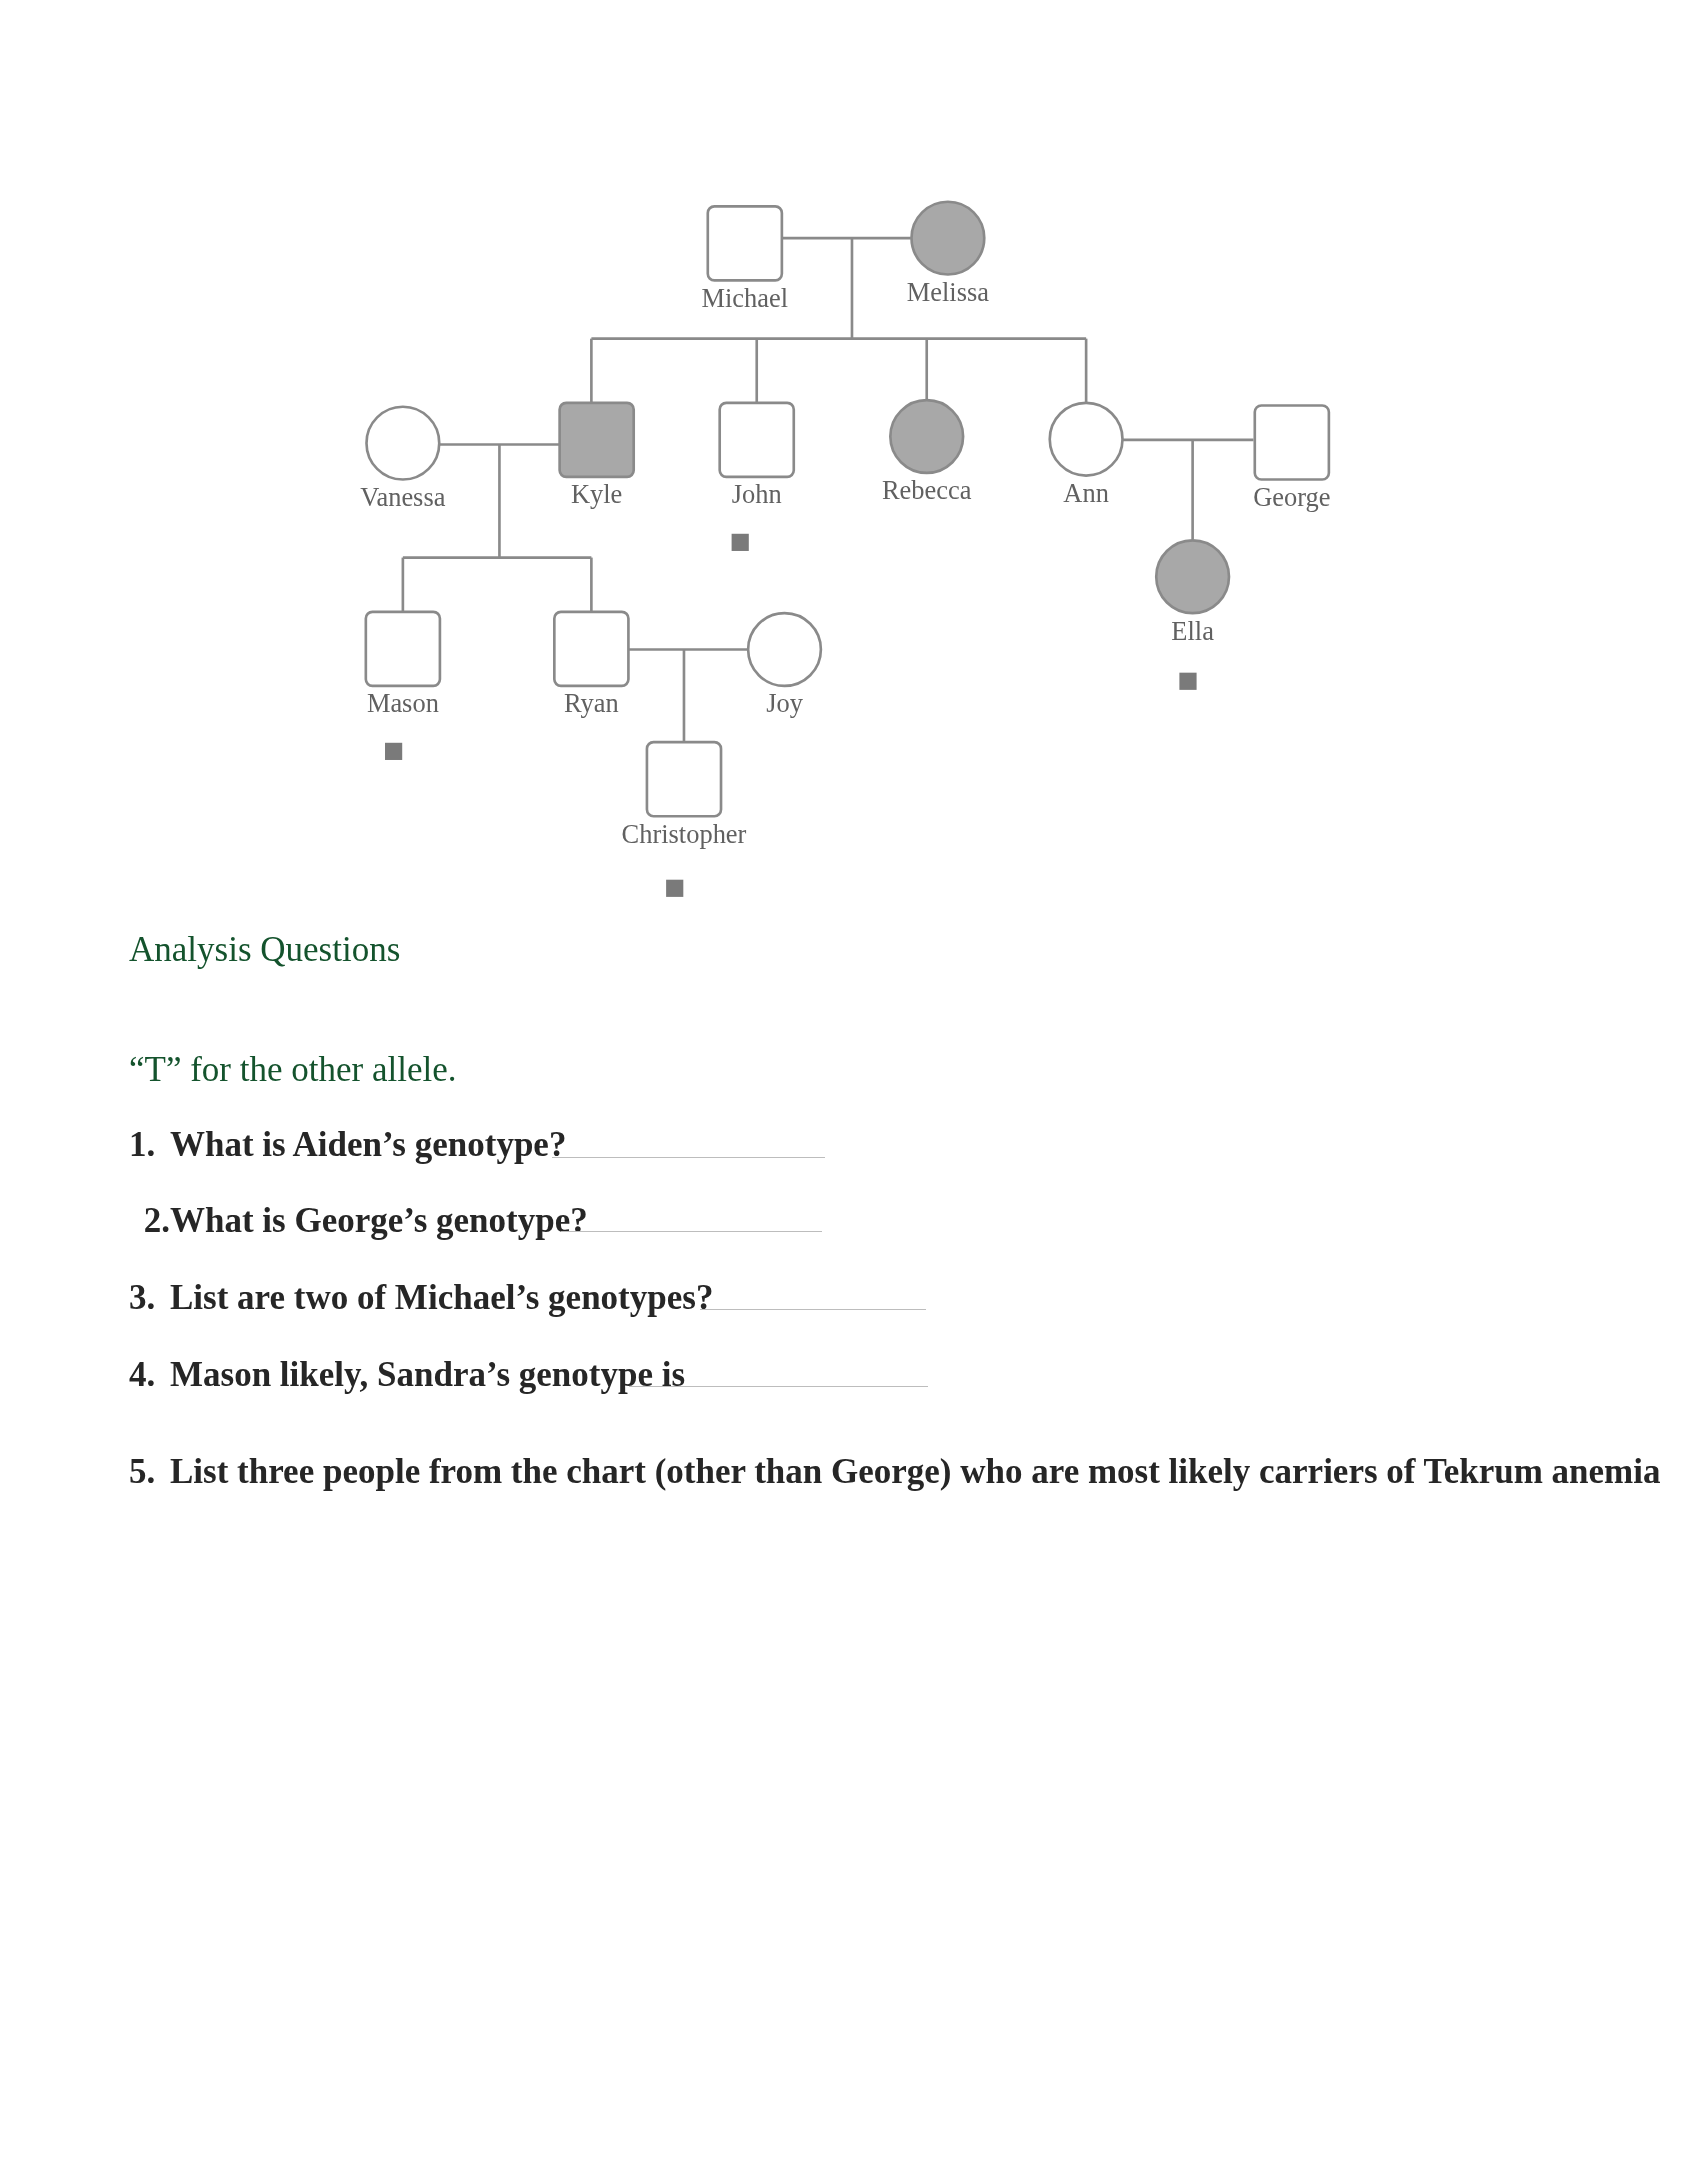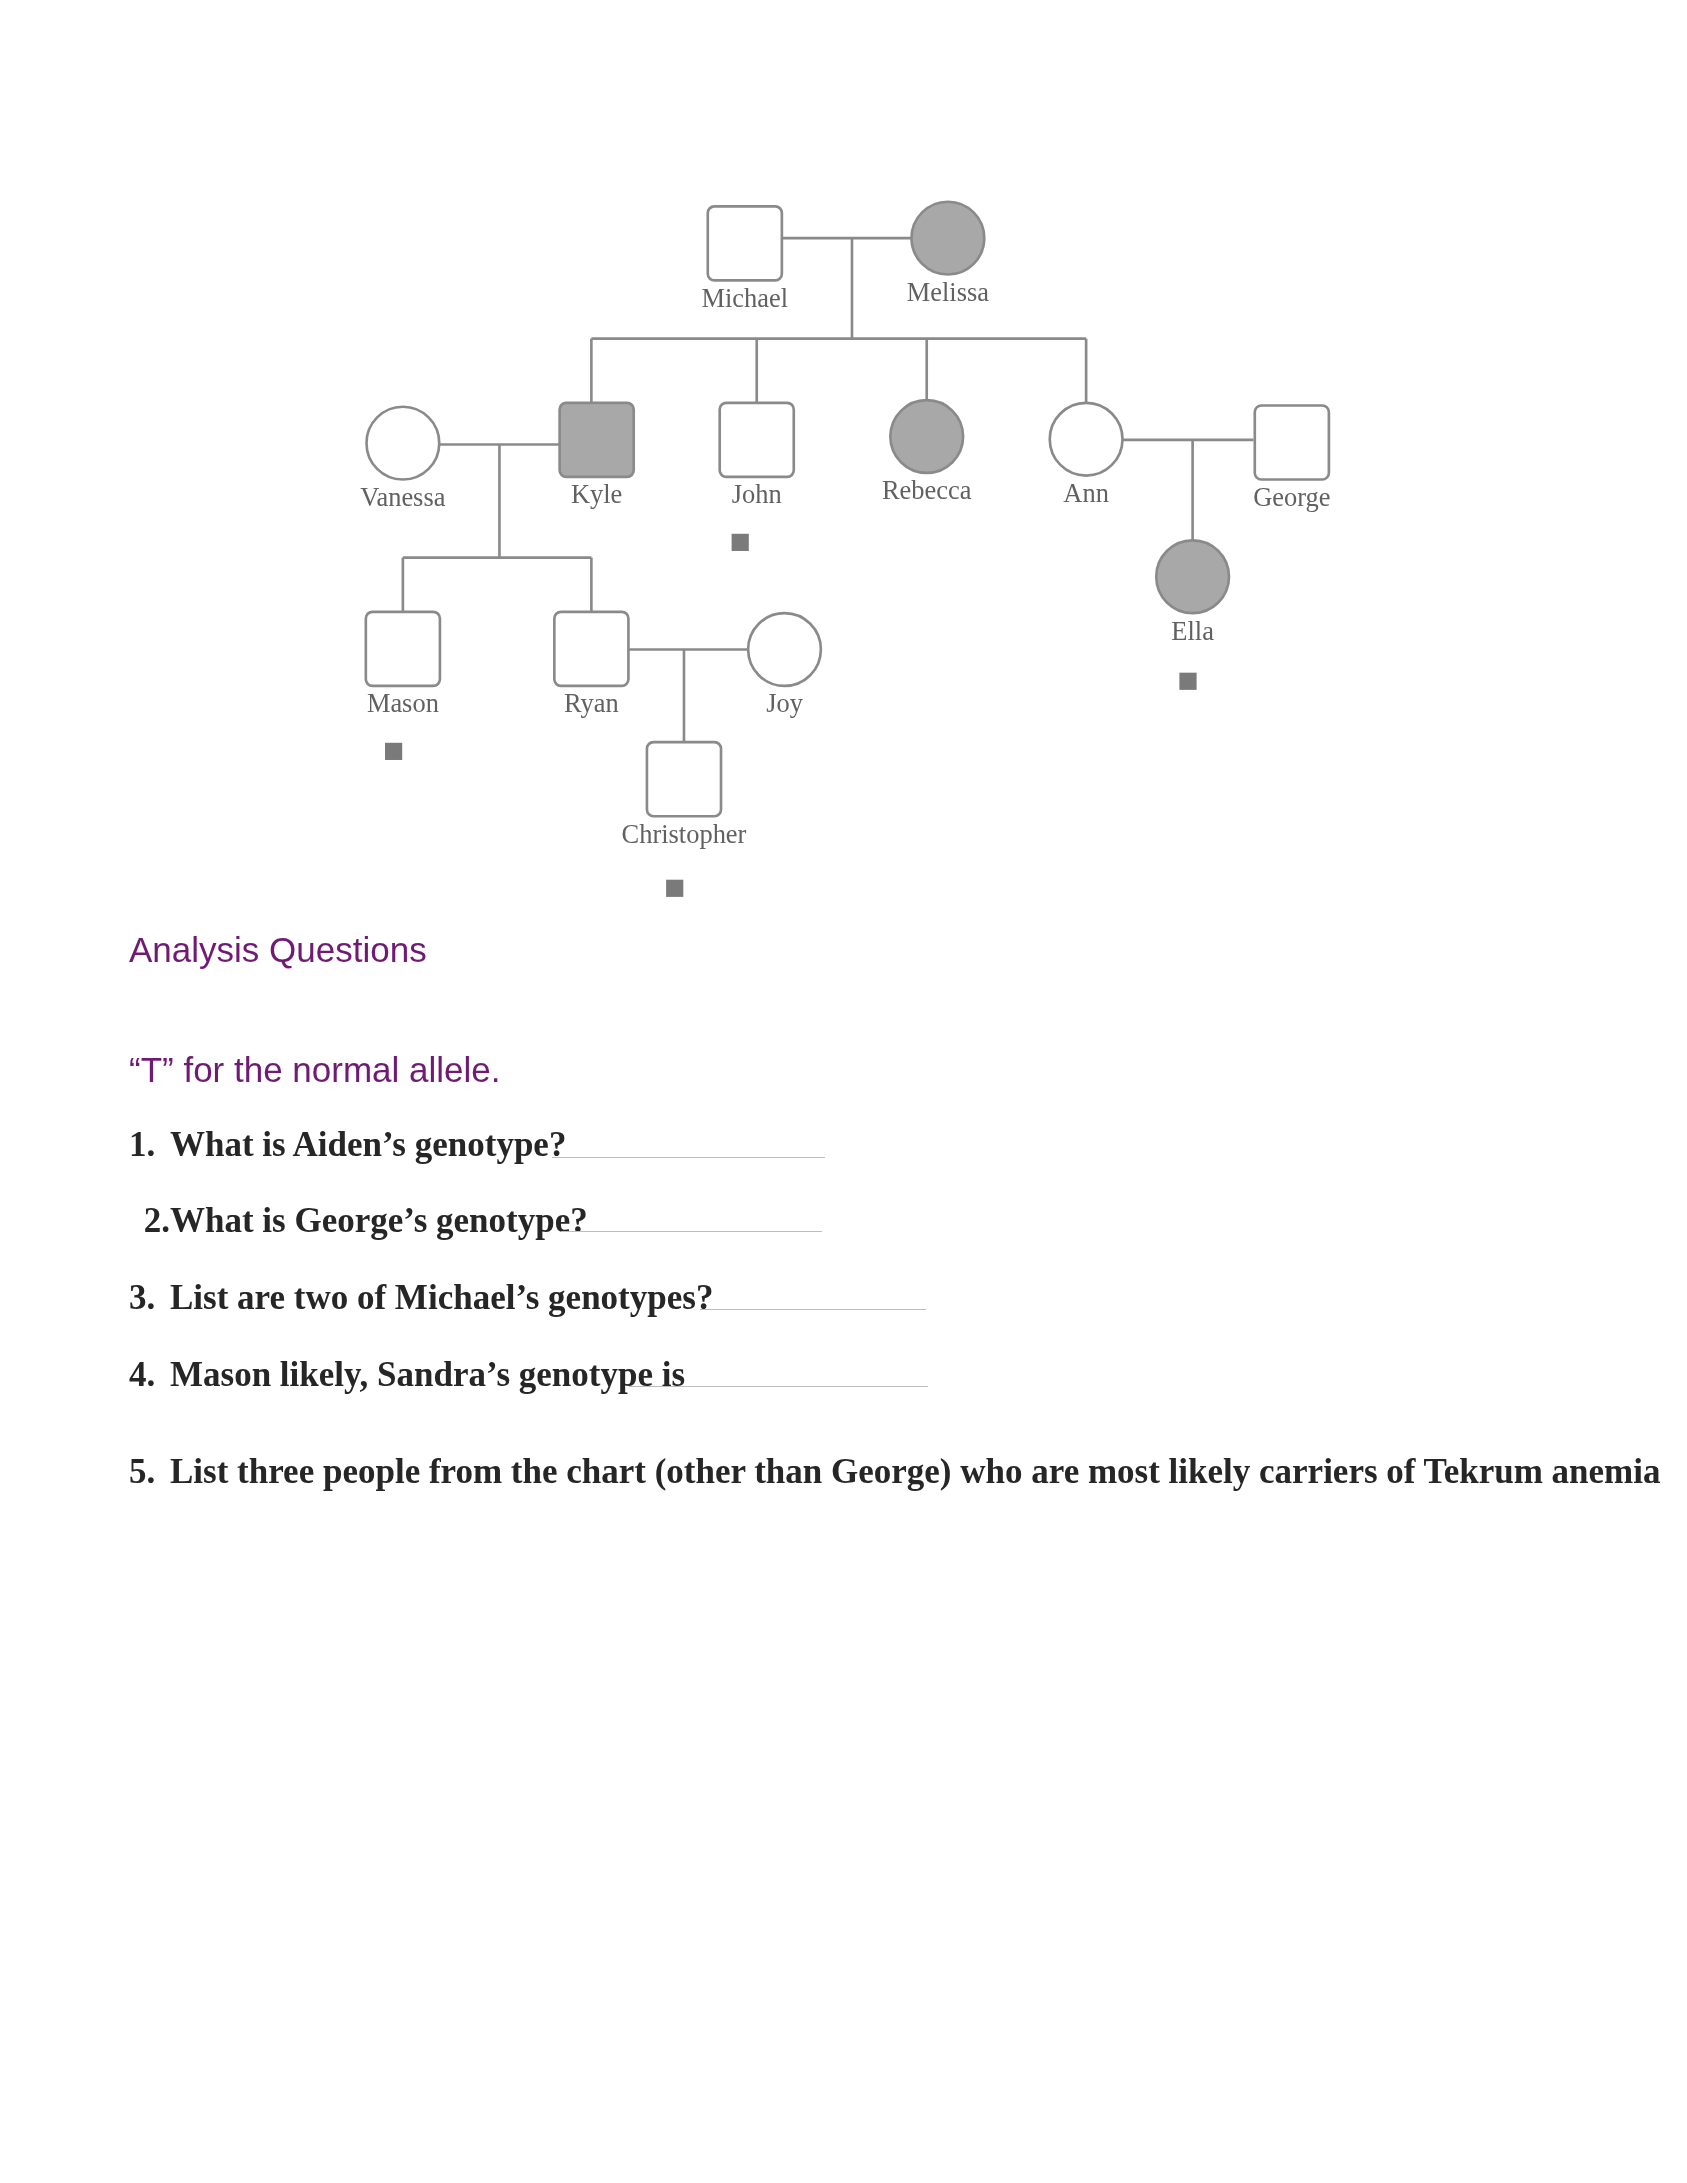--- a/index.html
+++ b/index.html
@@ -2,22 +2,22 @@
 <html style="font-size:10.6px"><head>
 <meta charset="utf-8">
 <title>Pedigree Worksheet</title>
 <style>
   html,body{margin:0;padding:0;background:#ffffff;}
   body{width:1687px;height:2183px;position:relative;
        font-family:"Liberation Serif",serif;color:#000;overflow:hidden;}
   #page{position:absolute;left:0;top:0;width:1687px;height:2183px;background:#fff;margin-left:27px;}
   #pedigree-wrap{position:absolute;left:0;top:0;width:1687px;height:926px;}
   .ped-svg{position:absolute;left:0;top:0;}
-  .body-text{position:absolute;left:102px;font-size:35px;line-height:1.0;color:#701a75;
-             font-family:Liberation Sans, sans-serif;white-space:nowrap;}
+  .body-text{position:absolute;left:102px;font-size:35px;line-height:1.0;color:#14532d;
+             font-family:Liberation Serif, serif;white-space:nowrap;}
   .q-row{position:absolute;left:102px;font-size:35px;color:#262626;white-space:nowrap;
          font-family:"Liberation Serif",serif;font-weight:bold;}
   .q-num{display:inline-block;width:41px;}
   .blankline{position:absolute;border-bottom:1.3px solid #bdbdbd;height:0;}
 </style>
 </head>
 <body>
 
 <div id="page">
   <div id="pedigree-wrap">
@@ -98,21 +98,21 @@
           <rect x="1065" y="807" width="26" height="26" fill="#7a7a7a"></rect>
           <rect x="1742" y="1017" width="26" height="26" fill="#7a7a7a"></rect>
           <rect x="541" y="1123" width="26" height="26" fill="#7a7a7a"></rect>
           <rect x="966" y="1330" width="26" height="26" fill="#7a7a7a"></rect>
         </g>
       </svg>
   </div>
 
   <div class="body-text" id="heading" style="top:932px;">Analysis Questions</div>
 
-  <div class="body-text" id="intro2" style="top:1052px;">“T” for the normal allele.</div>
+  <div class="body-text" id="intro2" style="top:1052px;">“T” for the other allele.</div>
 
   <div id="questions">
       <div class="q-row" style="top: 1125px;"><span class="q-num">1.</span><span>What is Aiden’s genotype?</span></div>
       <div class="blankline" style="left: 525px; width: 273px; top: 1157px;"></div>
       <div class="q-row" style="top: 1201px; text-align: right;"><span class="q-num">2.</span><span>What is George’s genotype?</span></div>
       <div class="blankline" style="left: 534px; width: 261px; top: 1231px;"></div>
       <div class="q-row" style="top: 1278px;"><span class="q-num">3.</span><span>List are two of Michael’s genotypes?</span></div>
       <div class="blankline" style="left: 673px; width: 226px; top: 1309px;"></div>
       <div class="q-row" style="top: 1355px;"><span class="q-num">4.</span><span>Mason likely, Sandra’s genotype is</span></div>
       <div class="blankline" style="left: 602px; width: 299px; top: 1386px;"></div>

